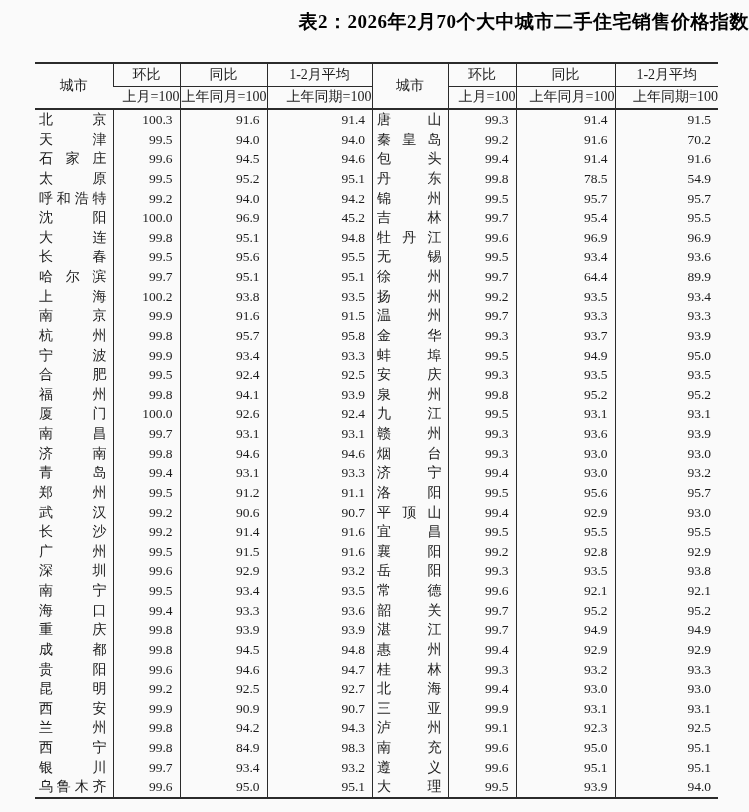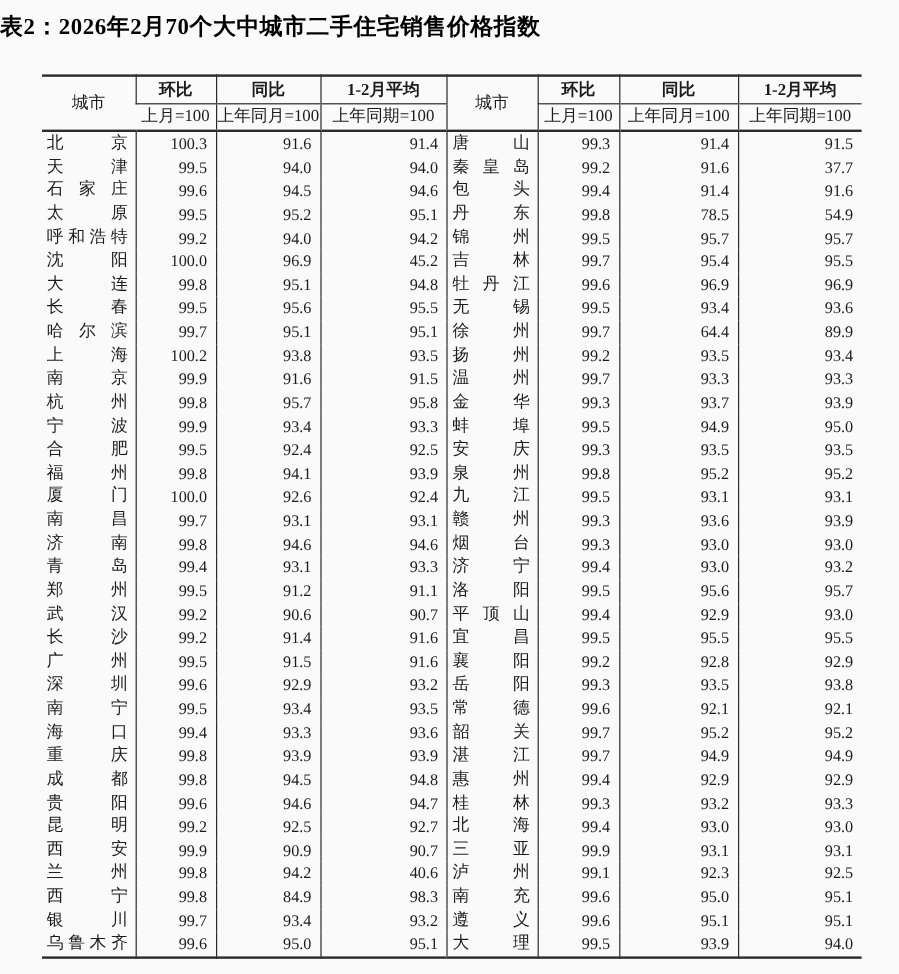--- a/index.html
+++ b/index.html
@@ -9,41 +9,41 @@
   html,body{width:749px;height:812px;}
   body{
     background:var(--bg);
     font-family:"Liberation Serif","DejaVu Serif",serif;
     color:var(--text);
     position:relative;
     overflow:hidden;
   }
   .title{
     position:absolute; top:9px; left:0; width:749px;
-    text-align:left; font-size:19px; font-weight:bold;
+    text-align:right; font-size:19px; font-weight:bold;
     color:var(--title); letter-spacing:.5px;
   }
   .table-wrap{
     position:absolute; top:62px; left:35px; width:683px;
   }
   table{
     width:683px; table-layout:fixed; border-collapse:collapse;
     border-top:2px solid var(--line);
     border-bottom:2.5px solid var(--line);
   }
   th,td{
     border-left:1px solid var(--line);
     font-weight:normal; vertical-align:middle;
     overflow:hidden; white-space:nowrap;
   }
   tr > *:first-child{border-left:none;}
   thead th{font-size:14px; text-align:center;}
   thead tr.h1 th{height:23px;}
-  thead tr.h2 th{height:23px;}
-  thead tr.h1 th.sub-top{border-bottom:1px solid var(--line);font-weight:bold;}
+  thead tr.h2 th{height:23px;text-align:right;}
+  thead tr.h1 th.sub-top{border-bottom:1px solid var(--line);}
   thead tr.h2 th, thead th.city-h{border-bottom:2px solid var(--line);}
   tbody td{height:19.63px; font-size:13.5px; line-height:19.63px;}
   td.num{text-align:right; padding-right:7px;}
   td.city{
     display:flex; align-items:center; justify-content:space-between;
     padding:0 6px 0 4px; height:19.63px; font-size:14px;
   }
   td.city span{display:inline-block;}
 </style>
 </head>
@@ -108,21 +108,21 @@
           <td class="num">99.5</td>
           <td class="num">94.0</td>
           <td class="num">94.0</td>
           <td class="city">
             <span>秦</span>
             <span>皇</span>
             <span>岛</span>
           </td>
           <td class="num">99.2</td>
           <td class="num">91.6</td>
-          <td class="num">37.7</td>
+          <td class="num">70.2</td>
         </tr>
         <tr>
           <td class="city">
             <span>石</span>
             <span>家</span>
             <span>庄</span>
           </td>
           <td class="num">99.6</td>
           <td class="num">94.5</td>
           <td class="num">94.6</td>
@@ -587,21 +587,21 @@
           <td class="num">93.1</td>
           <td class="num">93.1</td>
         </tr>
         <tr>
           <td class="city">
             <span>兰</span>
             <span>州</span>
           </td>
           <td class="num">99.8</td>
           <td class="num">94.2</td>
-          <td class="num">40.6</td>
+          <td class="num">94.3</td>
           <td class="city">
             <span>泸</span>
             <span>州</span>
           </td>
           <td class="num">99.1</td>
           <td class="num">92.3</td>
           <td class="num">92.5</td>
         </tr>
         <tr>
           <td class="city">

